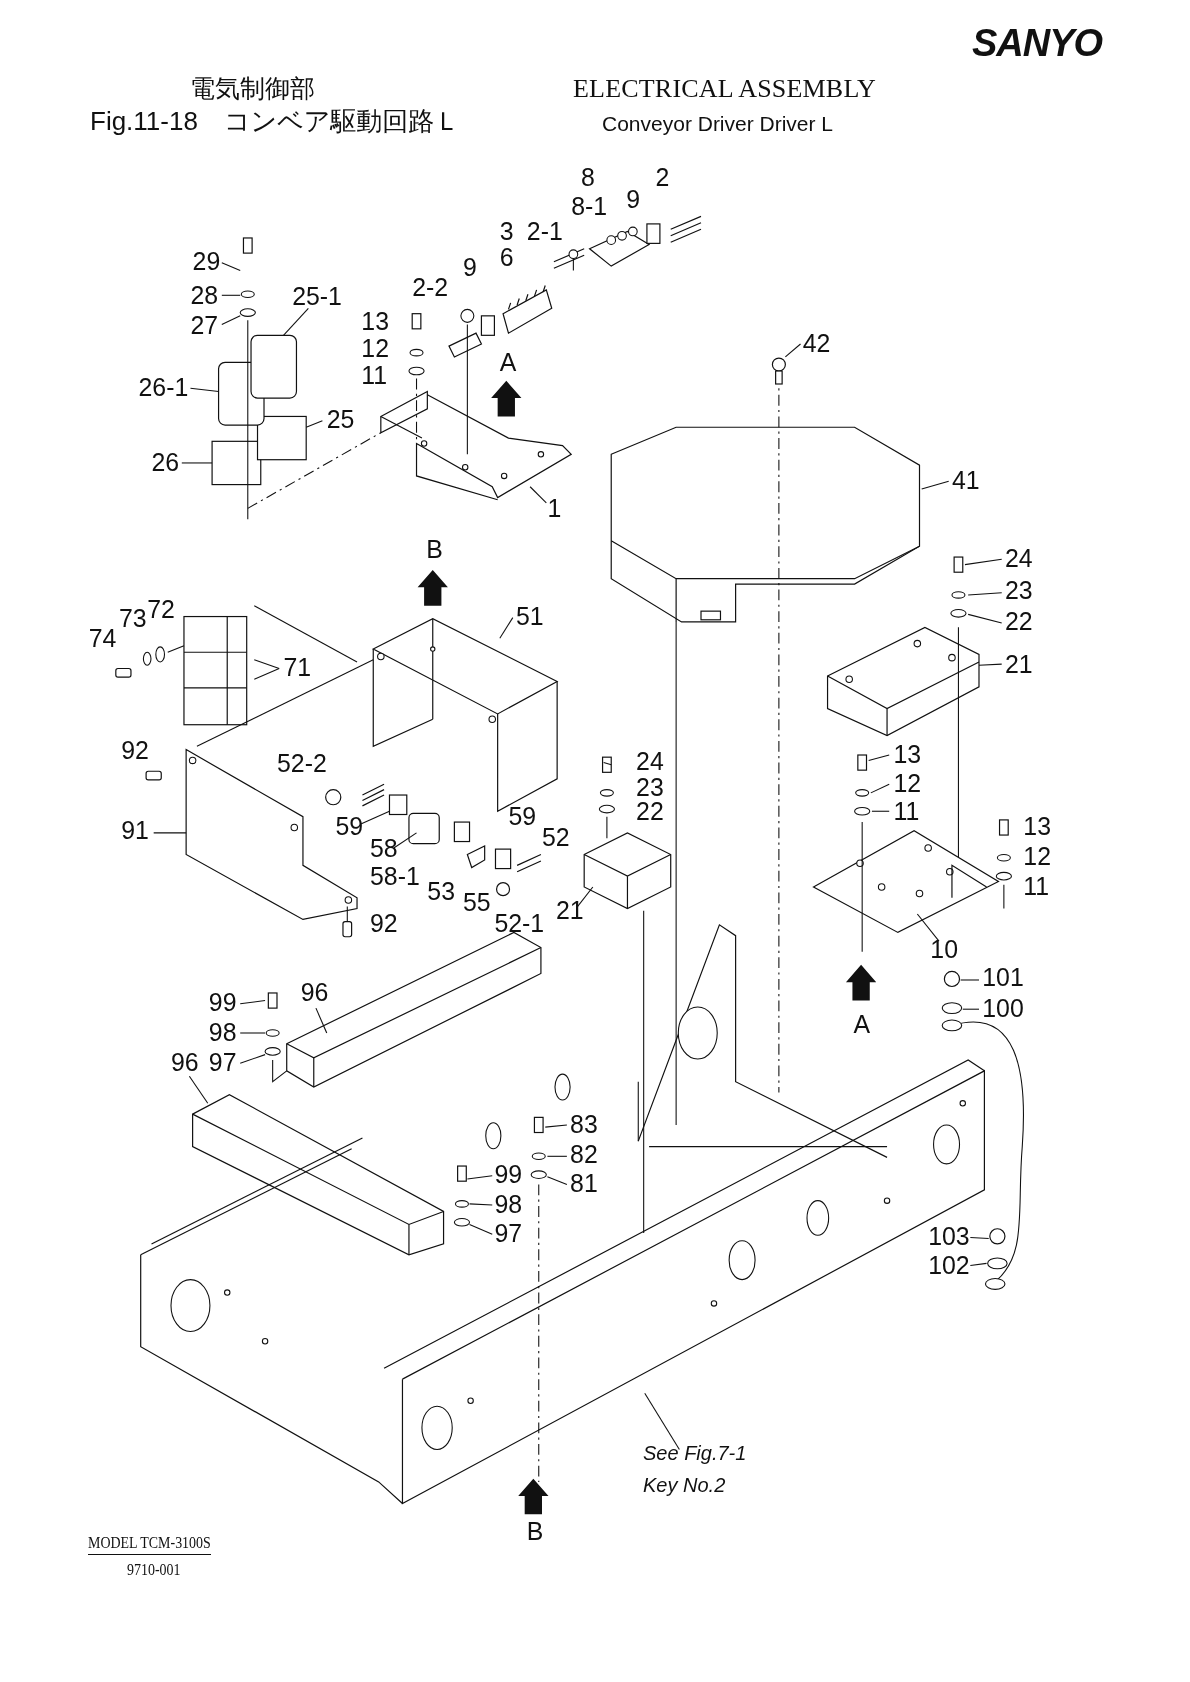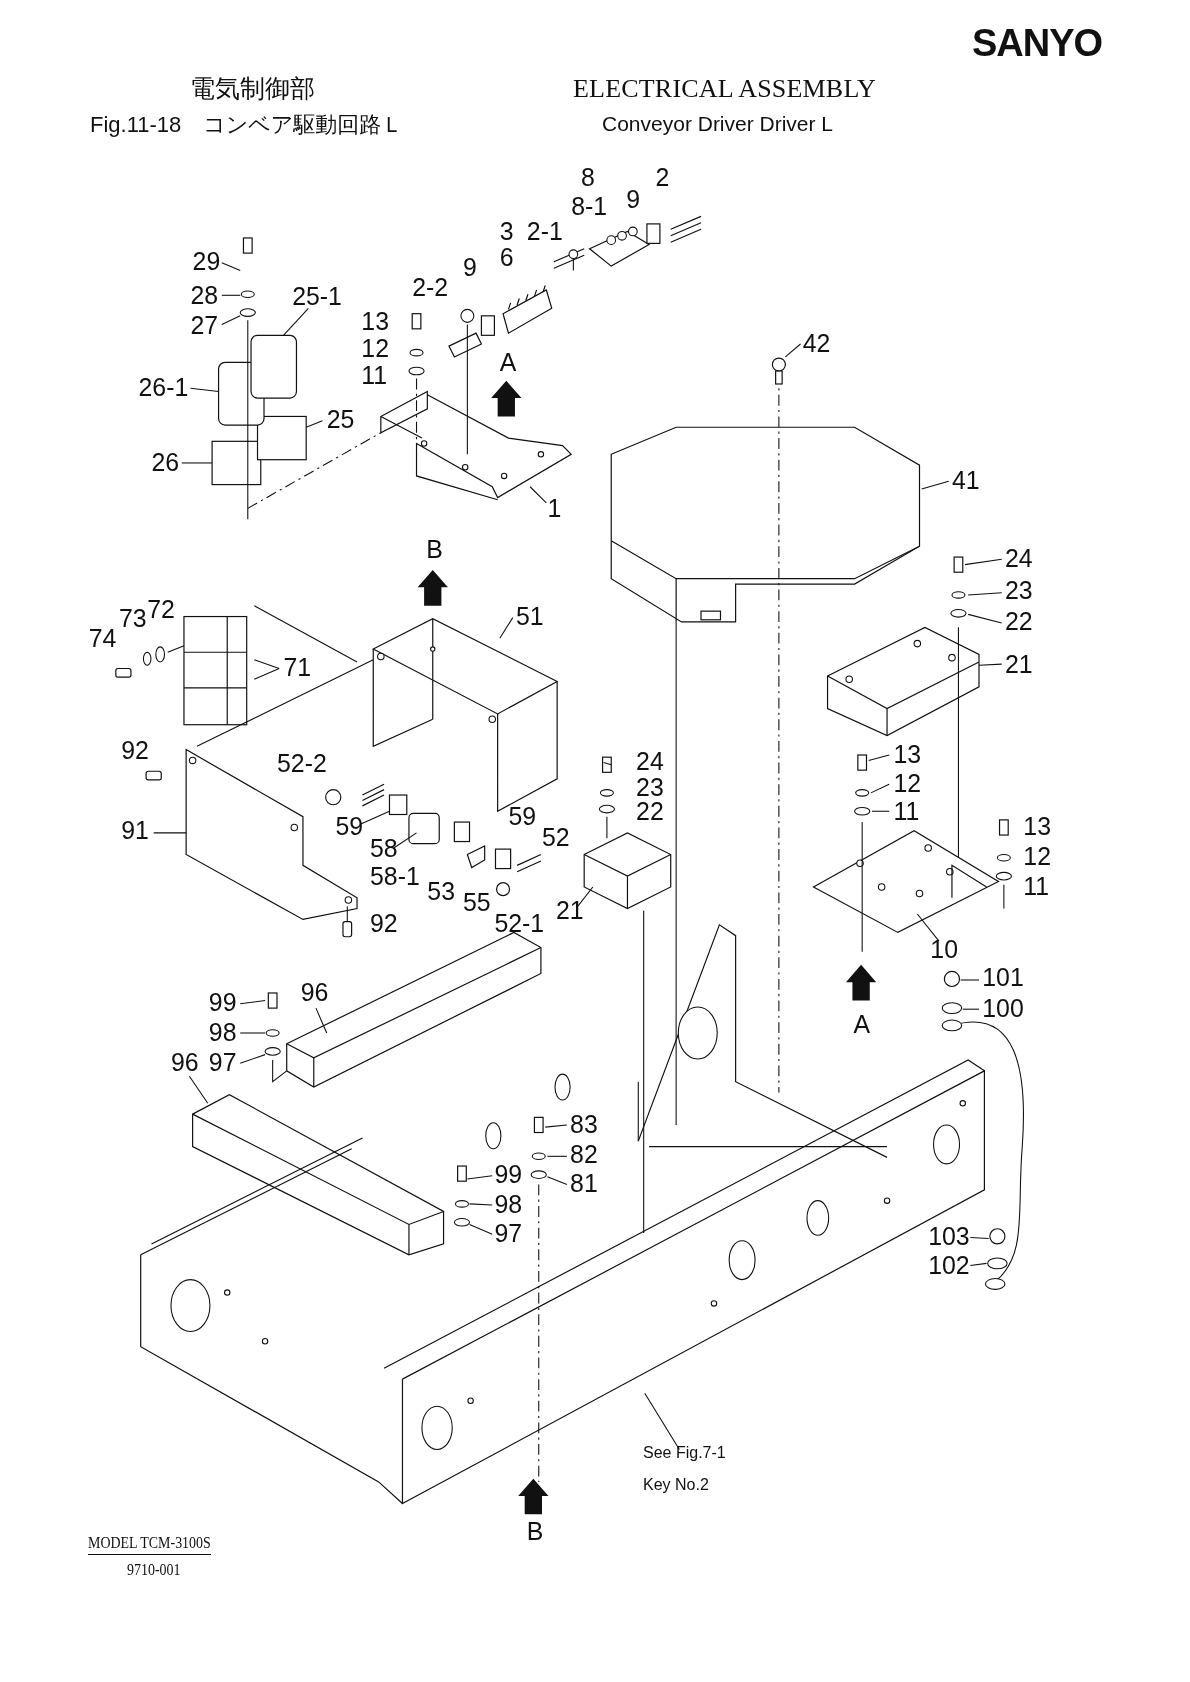--- a/index.html
+++ b/index.html
@@ -1,25 +1,25 @@
 <!DOCTYPE html>
 <html><head>
 <meta charset="utf-8">
 <style>
   html, body { margin:0; padding:0; background:#ffffff; }
   body { width:1190px; height:1682px; position:relative; overflow:hidden; font-family:"Liberation Sans", sans-serif; color:#111; }
   .hdr { position:absolute; white-space:nowrap; color:#111; }
   #jp-title { left:190px; top:72px; font-size:25px;text-align:right; }
-  #jp-fig { left:90px; top:110px; font-size:22px; }
+  #jp-fig { left:90px; top:104px; font-size:26px; }
   #en-title { left:573px; top:74px; font-size:26px; letter-spacing:0.2px;font-family:Liberation Serif, serif; }
   #en-sub { left:602px; top:112px; font-size:21px; }
-  #logo { left:972px; top:22px; font-size:38px; font-weight:bold; letter-spacing:-1px; }
+  #logo { left:972px; top:22px; font-size:38px; font-weight:bold; font-style:italic; letter-spacing:-1px; }
   #model { left:88px; top:1533px; font-family:"Liberation Serif", serif; font-size:17px; border-bottom:1.5px solid #111; padding-bottom:1px; transform:scaleX(0.82); transform-origin:left; }
   #docno { left:127px; top:1560px; font-family:"Liberation Serif", serif; font-size:17px; transform:scaleX(0.82); transform-origin:left; }
-  #see-fig { left:643px; top:1437px; font-size:16px; line-height:32px; }
+  #see-fig { left:643px; top:1437px; font-size:20px; line-height:32px;font-style:italic; }
   svg#drawing { position:absolute; left:0; top:0; }
   .lbl { font-family:"Liberation Sans", sans-serif; font-size:23px; fill:#111; }
   .part { fill:none; stroke:#111; stroke-width:1.1; }
   .partf { fill:#fff; stroke:#111; stroke-width:1.1; }
   .lead { stroke:#111; stroke-width:1; fill:none; }
   .dash { stroke:#111; stroke-width:1; fill:none; stroke-dasharray:10 4 2 4; }
   .hole { fill:#fff; stroke:#111; stroke-width:1; }
 </style>
 </head>
 <body>

